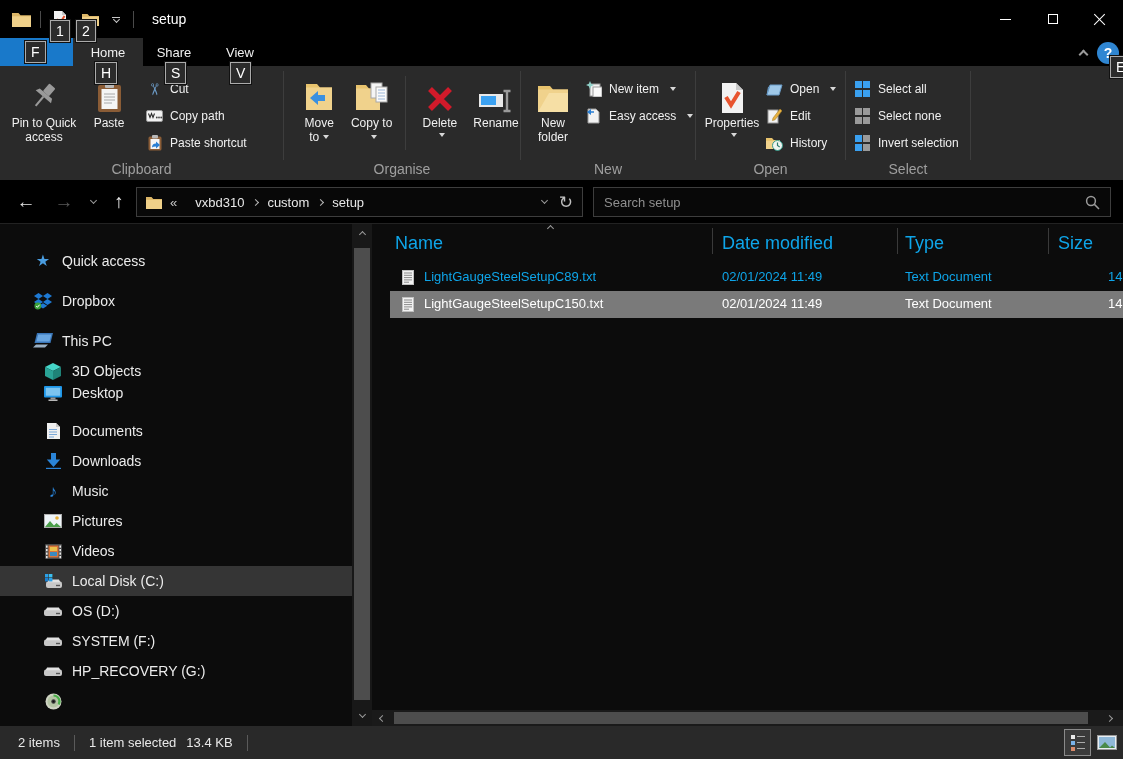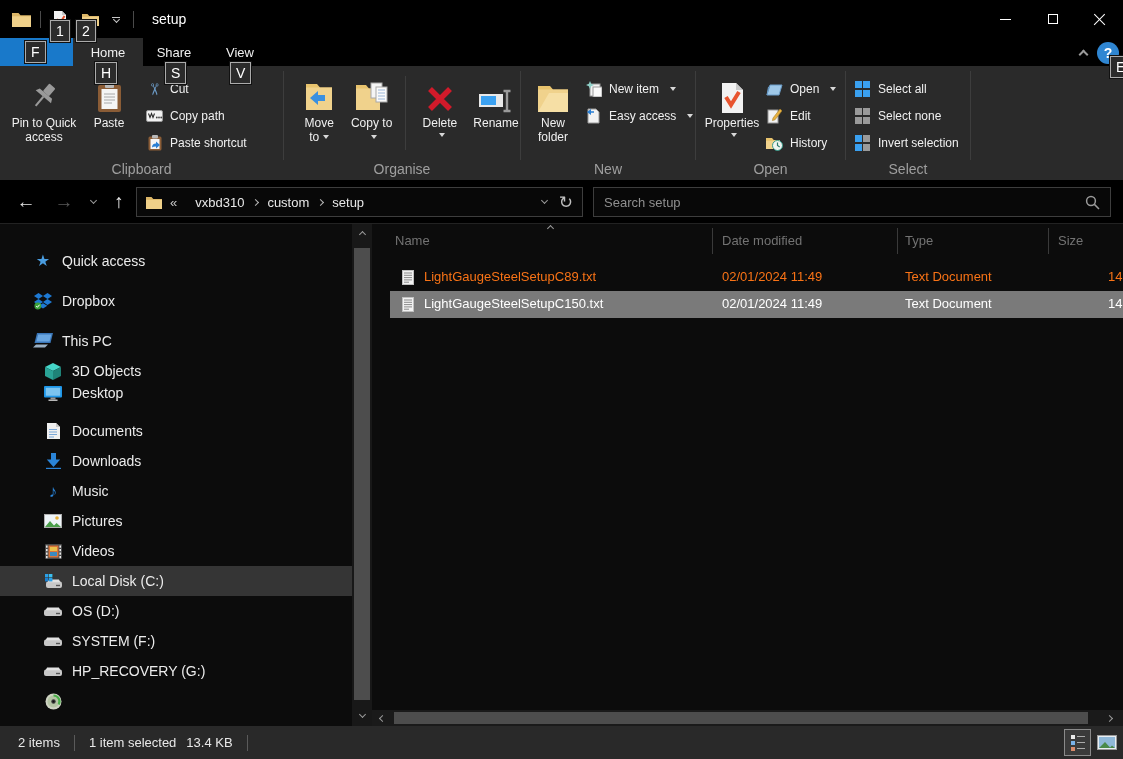--- a/index.html
+++ b/index.html
@@ -82,25 +82,25 @@
   .srow.sel { background:#353535; }
   .srow .sic { width:20px; display:flex; justify-content:center; margin-right:9px; }
   .lvl0 { padding-left:33px; }
   .lvl1 { padding-left:43px; }
 
   .vscroll { position:absolute; left:352px; top:0; width:20px; height:502px; background:#181818; }
   .vthumb { position:absolute; left:2px; right:2px; top:24px; height:452px; background:#4d4d4d; }
   .sarrow { position:absolute; left:0; width:20px; height:20px; display:flex; align-items:center; justify-content:center; }
 
   .content { position:absolute; left:372px; top:0; width:751px; height:502px; }
-  .lheader { position:absolute; top:0; left:0; right:4px; height:34px; font-size:13px; color:#737373; }
+  .lheader { position:absolute; top:0; left:0; right:4px; height:34px; font-size:18px; color:#0ea5e9; }
   .hcell { position:absolute; top:9px; }
   .hsep { position:absolute; top:4px; height:26px; width:1px; background:#3a3a3a; }
   .sortmark { position:absolute; top:2px; left:176px; }
-  .frow { position:absolute; left:18px; right:0; height:27px; font-size:13px; color:#f97316; }
+  .frow { position:absolute; left:18px; right:0; height:27px; font-size:13px; color:#0ea5e9; }
   .frow.sel { background:#7a7a7a; color:#fff; }
   .fcell { position:absolute; top:5px; white-space:nowrap; }
   .ficon { position:absolute; left:12px; top:6px; }
 
   .hscroll { position:absolute; left:0; right:0; bottom:0; height:16px; background:#1a1a1a; }
   .hthumb { position:absolute; top:2px; height:12px; left:22px; width:694px; background:#4d4d4d; }
   .harrow { position:absolute; top:0; width:20px; height:16px; display:flex; align-items:center; justify-content:center; }
 
   
   .statusbar { position:absolute; top:726px; left:0; right:0; height:33px; background:#292929; display:flex; align-items:center;

